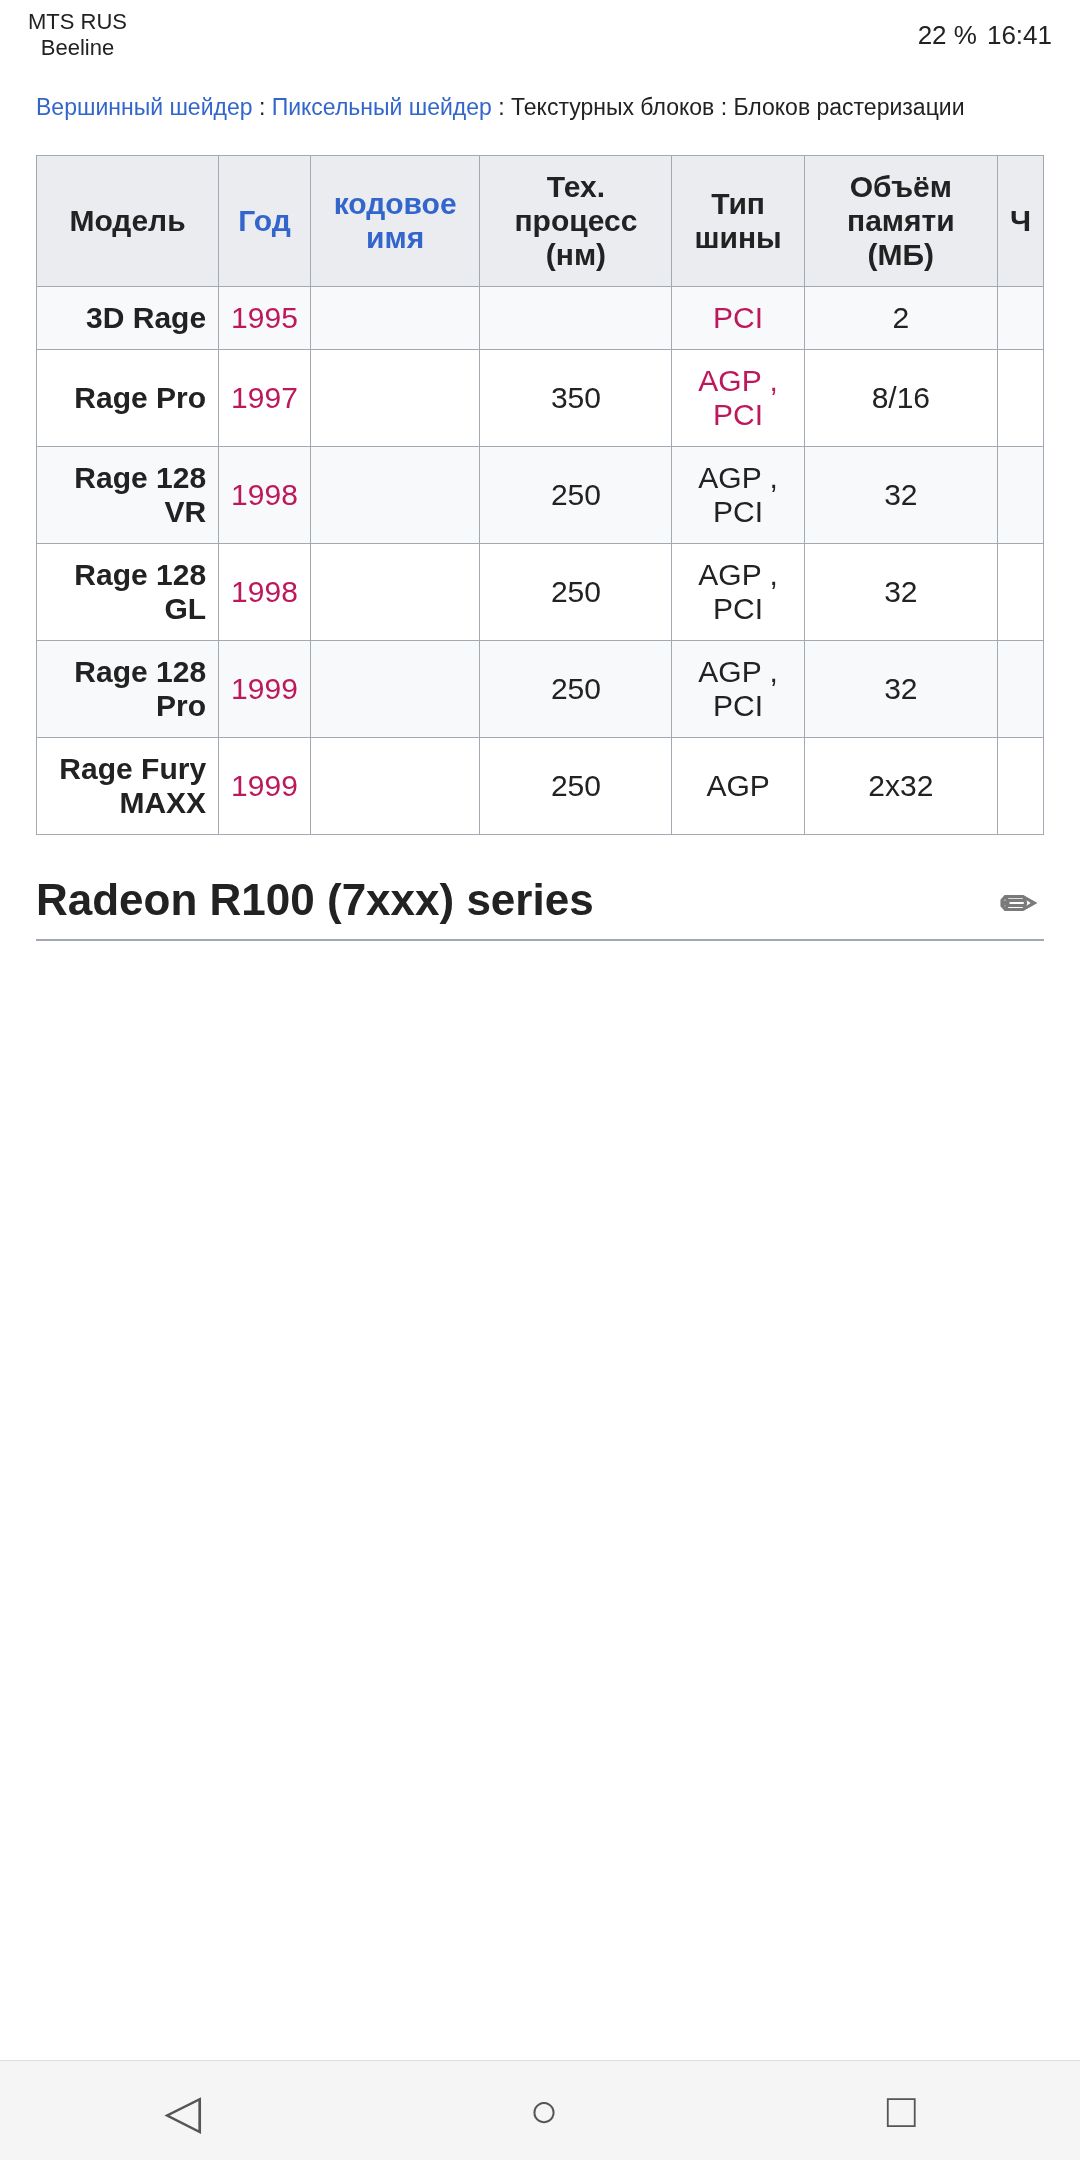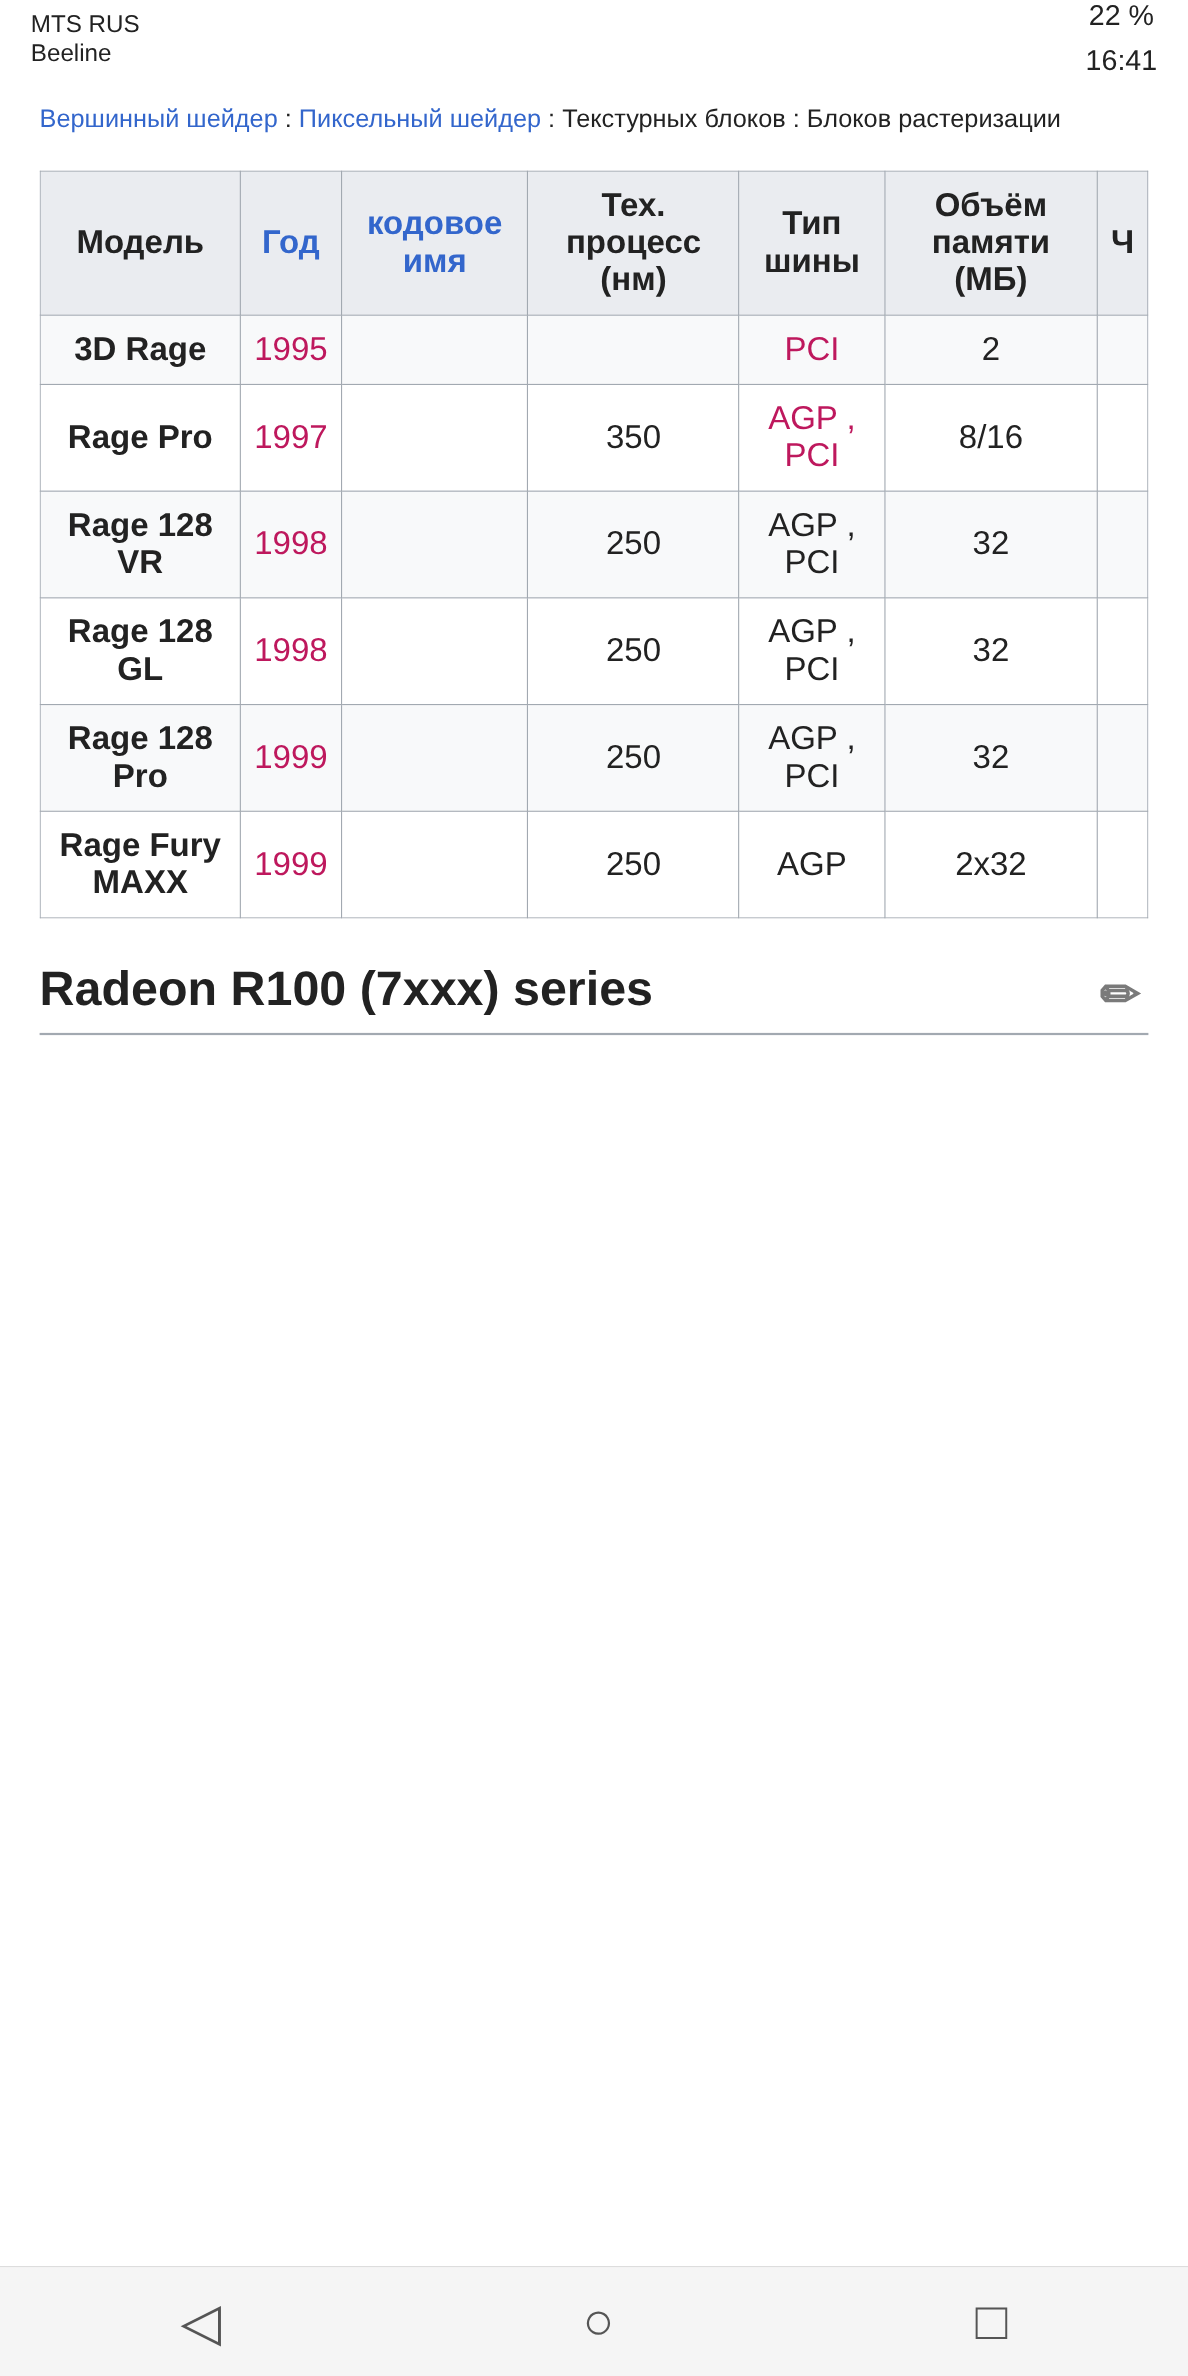--- a/index.html
+++ b/index.html
@@ -18,22 +18,22 @@
     .status-bar {
       display: flex;
       justify-content: space-between;
       align-items: center;
       padding: 10px 28px;
       font-size: 26px;
       color: #222;
       background: #fff;
       height: 70px;
     }
-    .status-left { display: flex; flex-direction: column; font-size: 22px; line-height: 1.2; }
-    .status-right { display: flex; align-items: center; gap: 10px; font-size: 26px; flex-direction: column; }
+    .status-left { display: flex; flex-direction: column; font-size: 22px; line-height: 1.2; align-items: center; }
+    .status-right { display: flex; align-items: center; gap: 10px; font-size: 26px; }
 
     
     .page-content {
       padding: 20px 36px 0 36px;
     }
 
     .breadcrumb-text {
       font-size: 23px;
       line-height: 1.5;
       color: #222;
@@ -75,21 +75,21 @@
     }
 
     table tbody tr:nth-child(odd) {
       background: #f8f9fa;
     }
     table tbody tr:nth-child(even) {
       background: #fff;
     }
 
     table tbody td:first-child {
-      text-align: center;
+      text-align: right;
       font-weight: bold;
     }
 
     .cell-link {
       color: #be185d;
     }
 
     
     .section-heading {
       display: flex;

